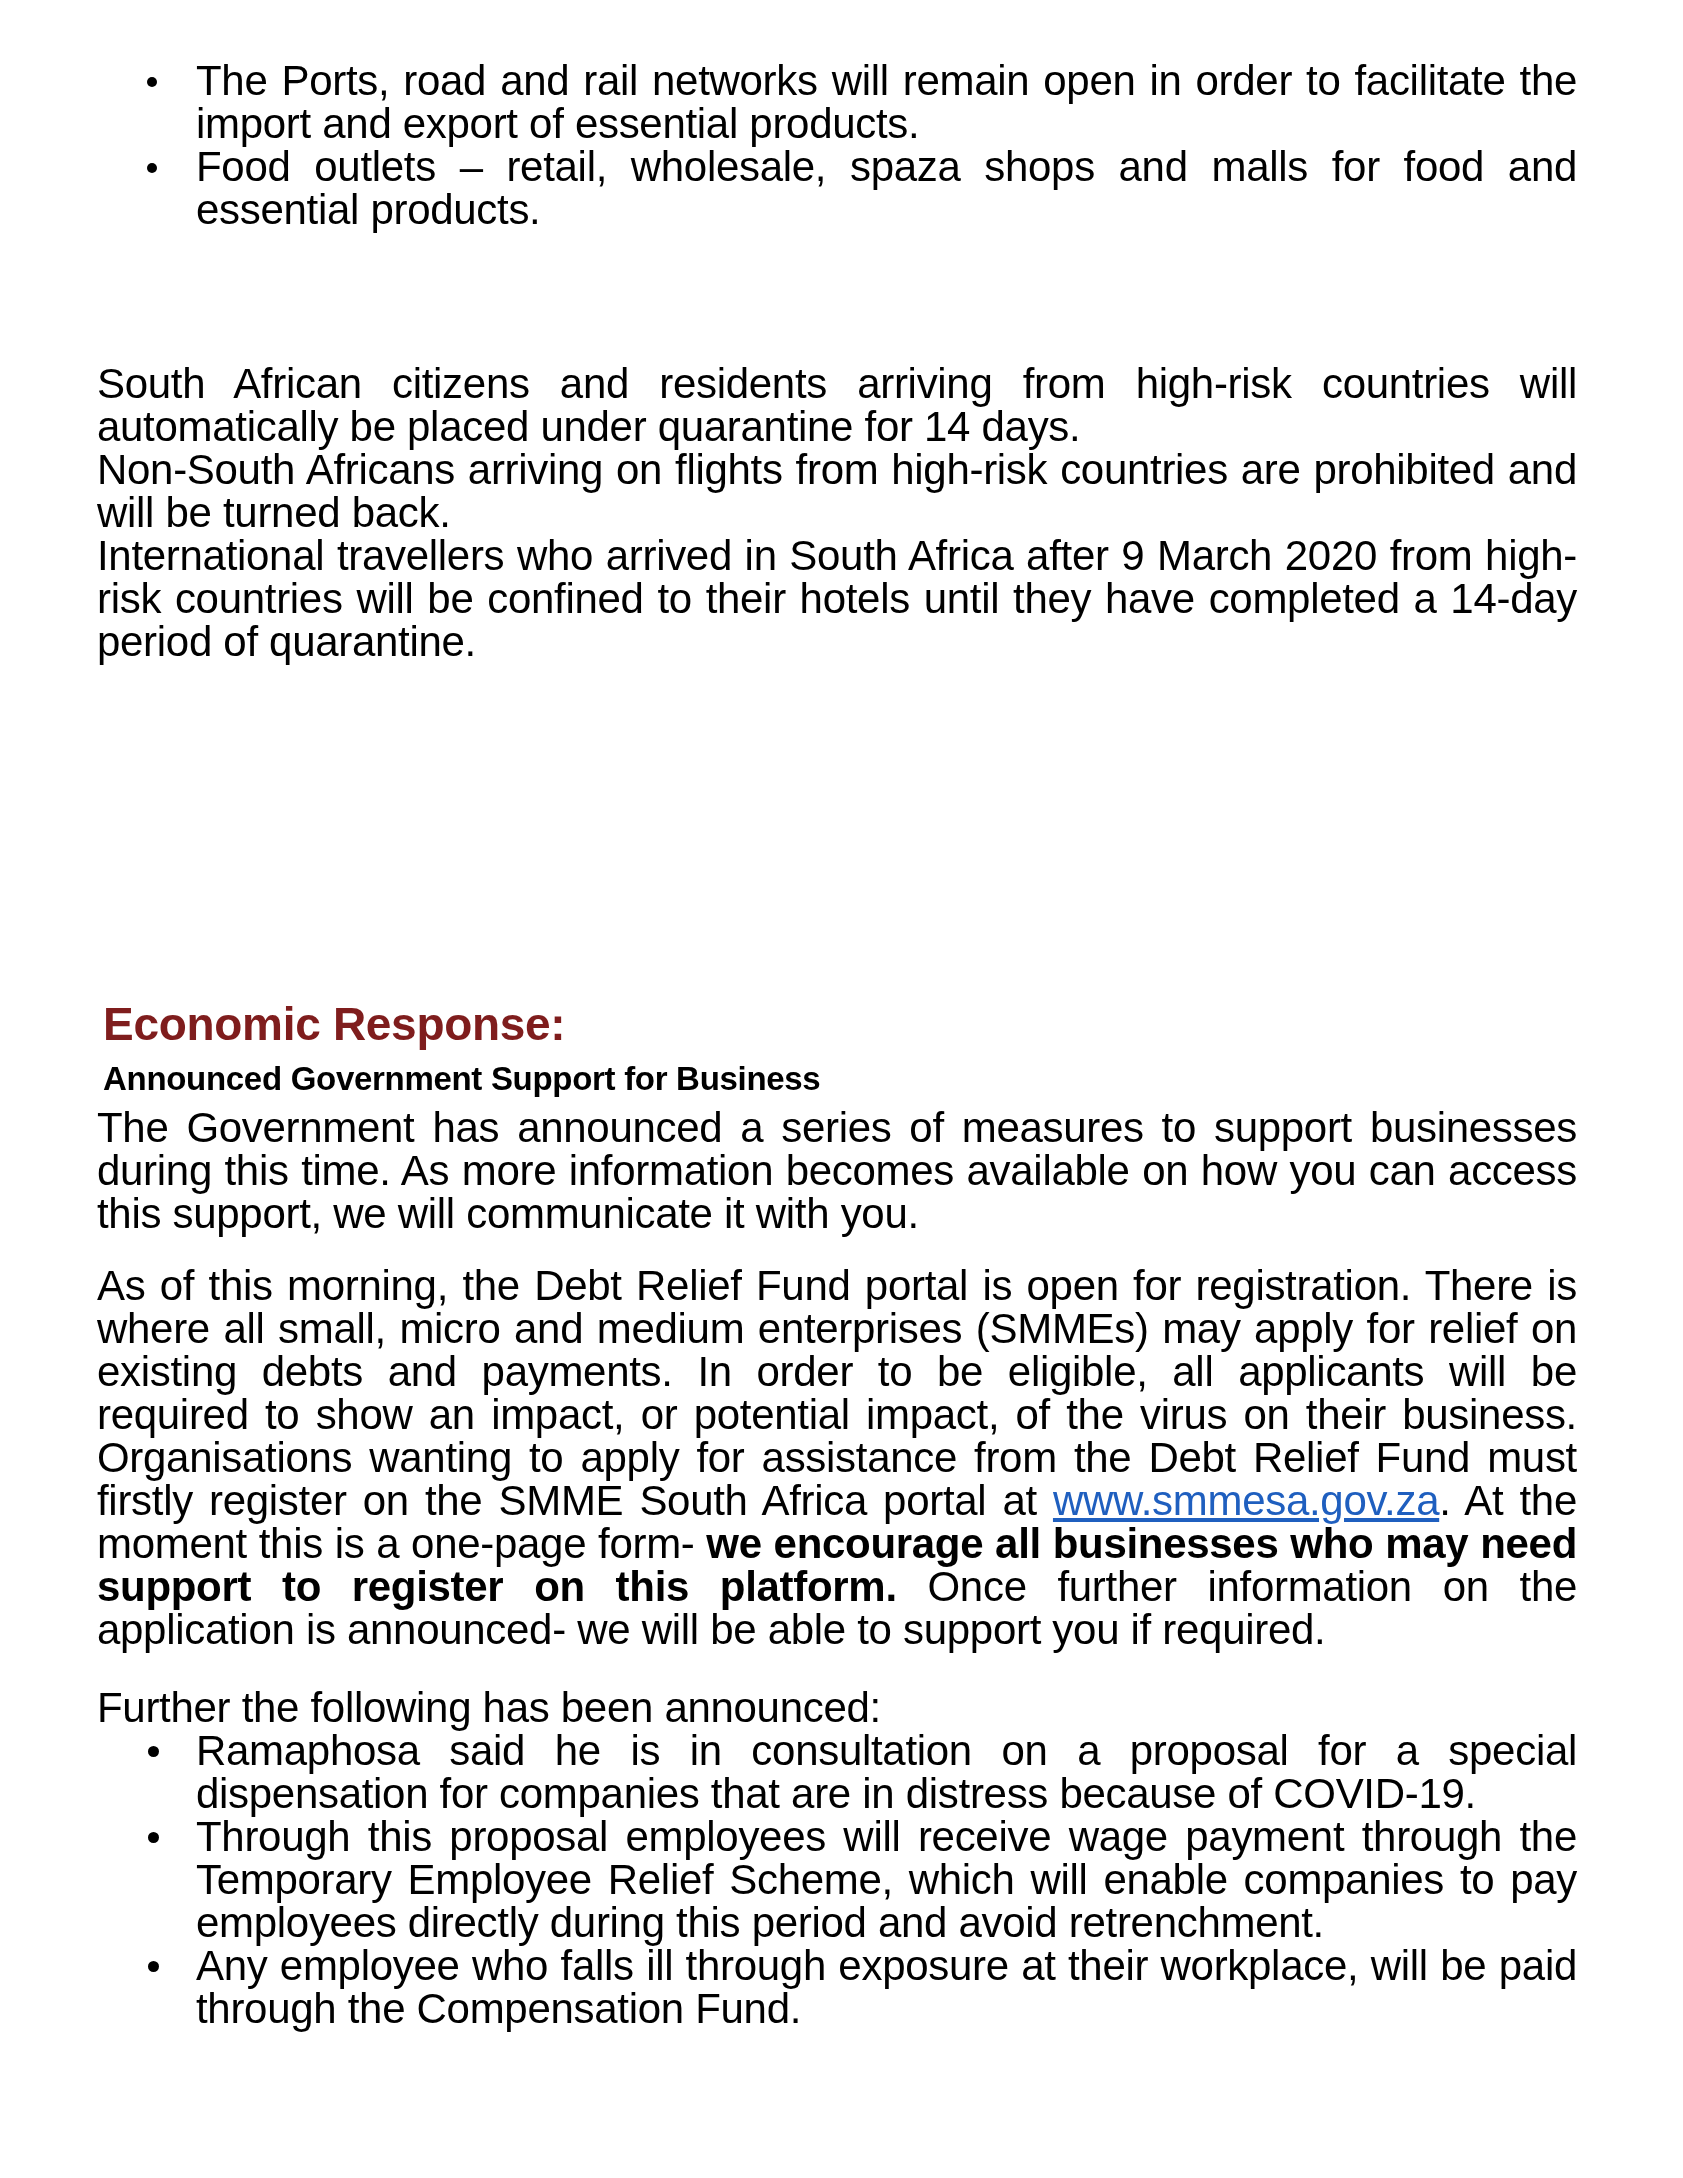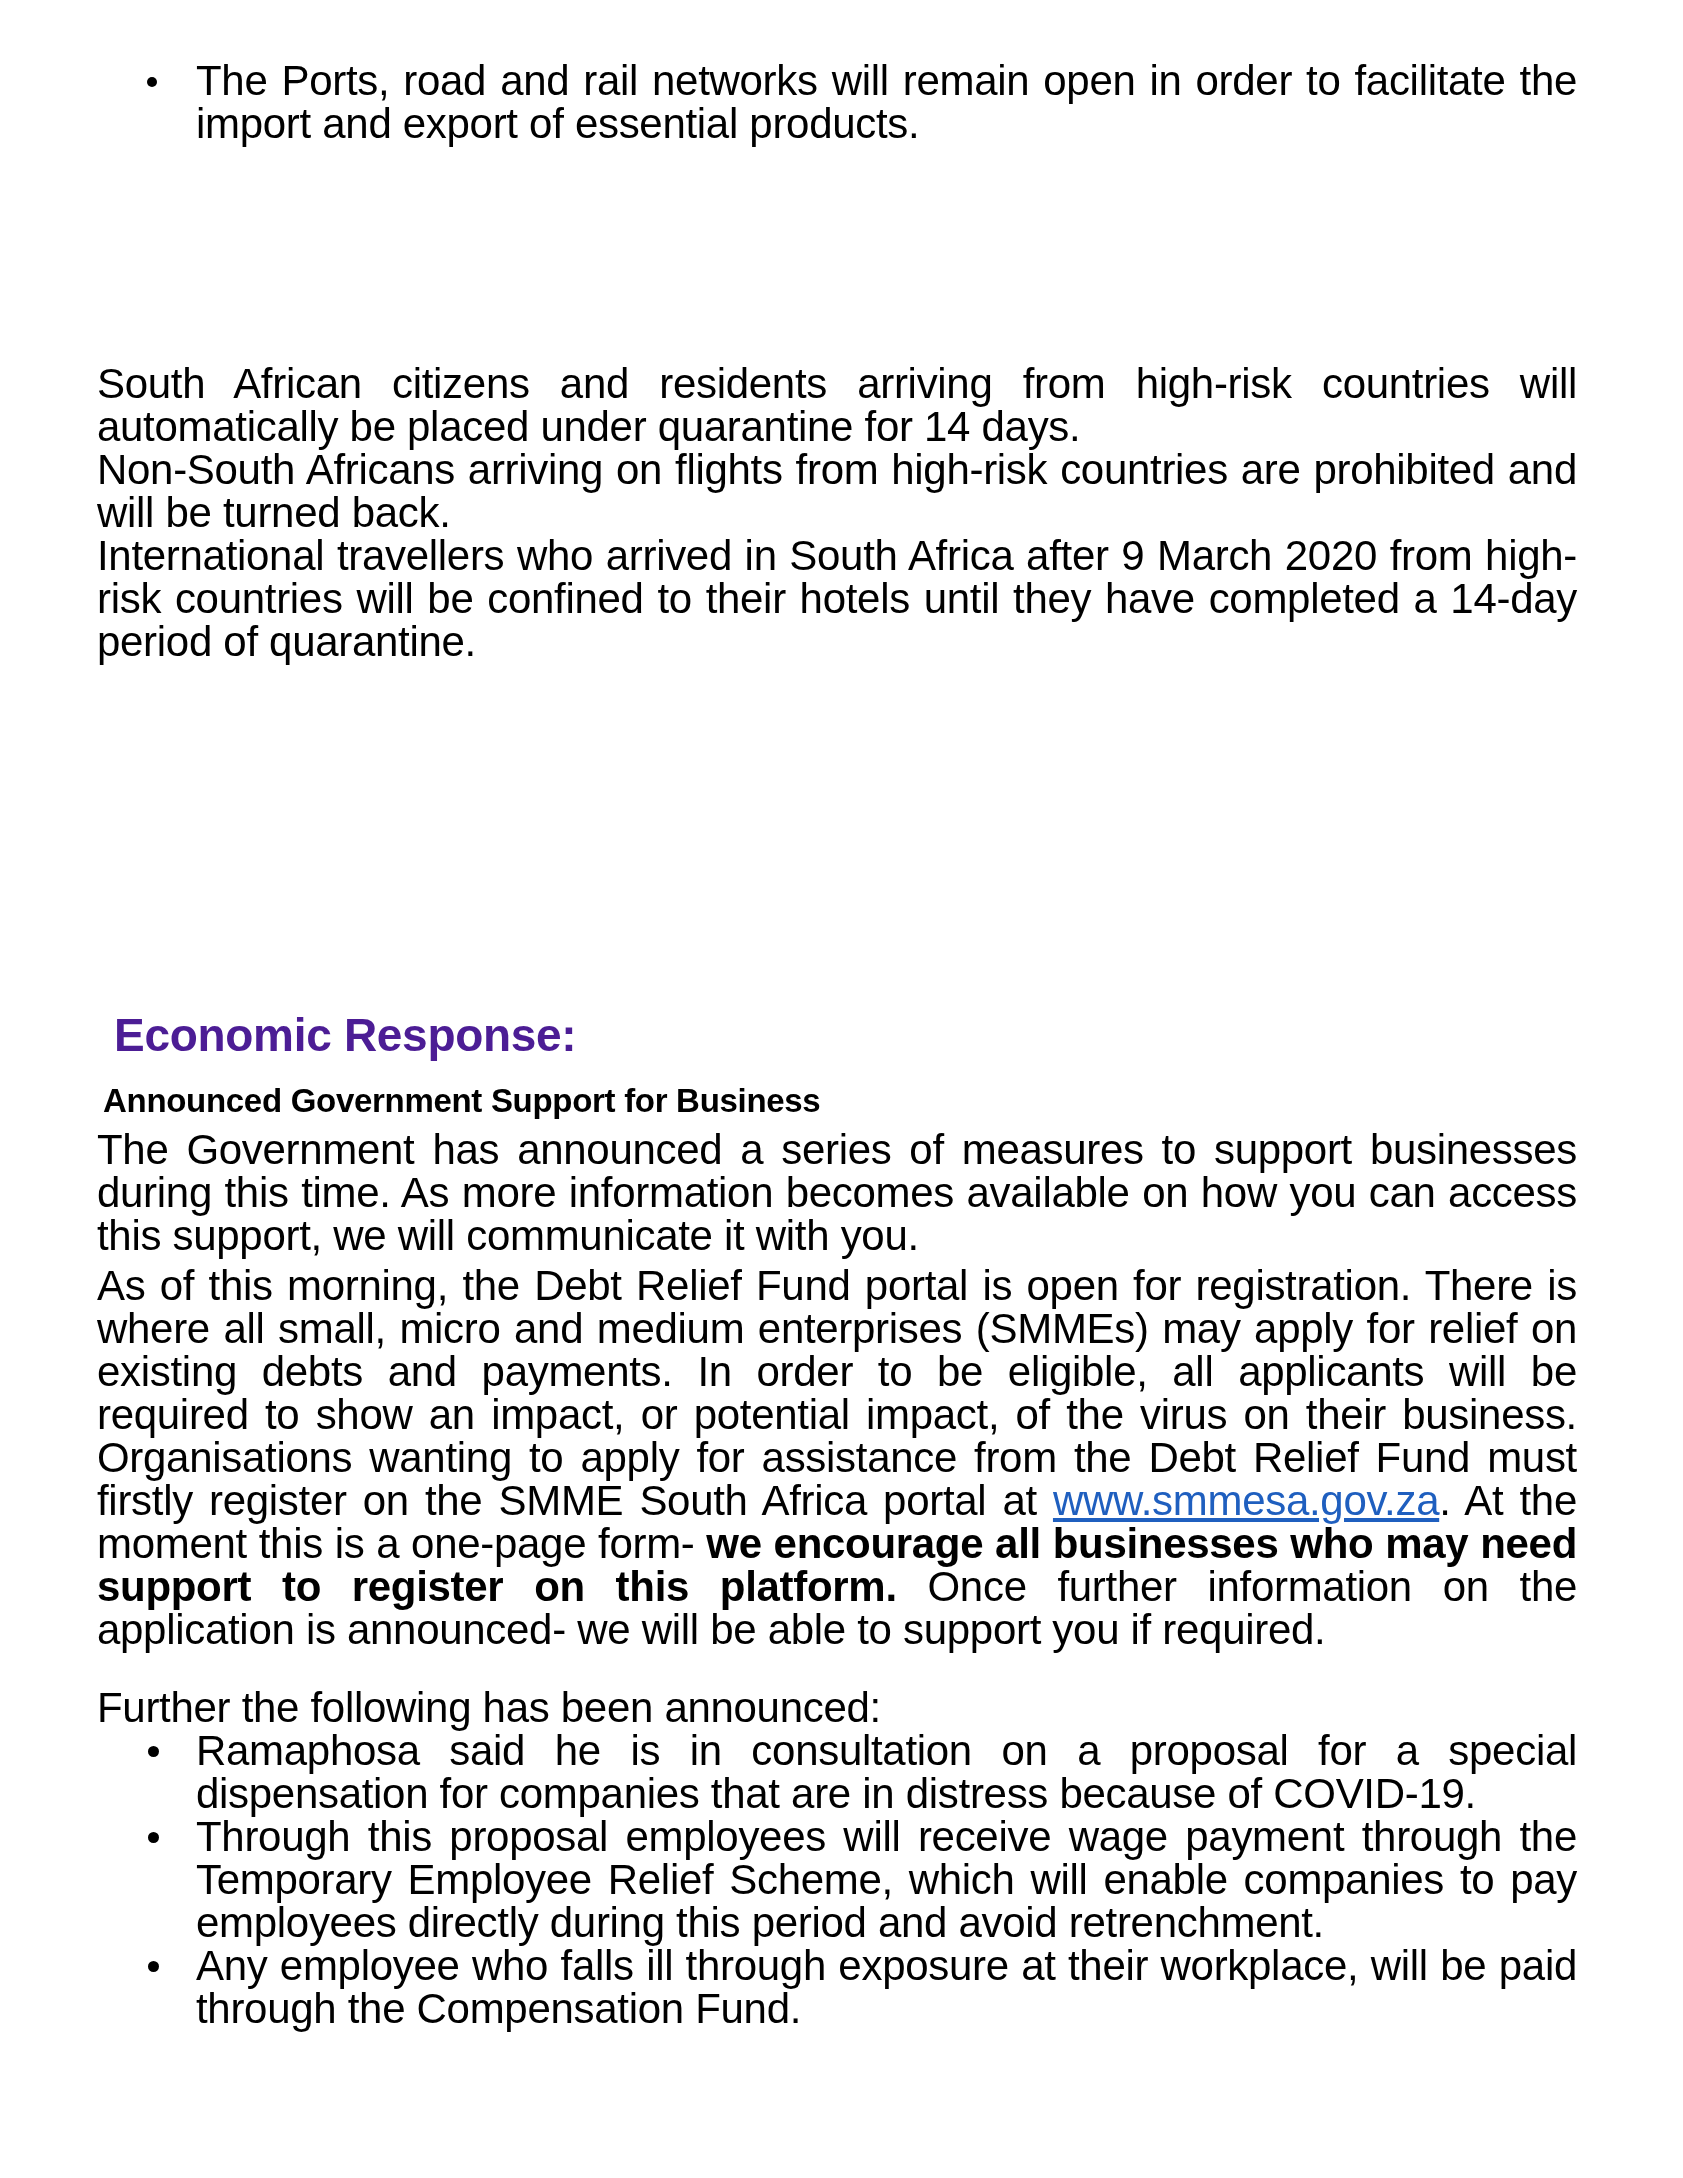--- a/index.html
+++ b/index.html
@@ -16,36 +16,40 @@
   .blk { position: absolute; left: 0; width: 1480px; }
   ul.bul { list-style: none; margin: 0; padding: 0; }
   ul.bul li { position: relative; padding-left: 99px; }
   ul.bul li .dot {
     position: absolute; left: 50px; top: 18px; width: 10px; height: 10px;
     border-radius: 50%; background: #000;
   }
   ul.bul2 li { padding-left: 99px; }
   ul.bul2 li .dot { left: 51px; top: 17px; width: 11px; height: 11px; }
   .h1 {
-    font-size: 46px; font-weight: bold; color: #4c1d95; line-height: 53px; margin: 17px;
+    font-size: 46px; font-weight: bold; color: #7f1d1d; line-height: 53px; margin: 6px;
     letter-spacing: -0.3px;
   }
   .h2 { font-size: 33px; font-weight: bold; line-height: 43px; margin: 6px; letter-spacing: -0.3px; }
   a.link { color: #1f5fbf; text-decoration: underline; }
 </style>
 </head>
 <body>
 
 <div class="page">
 
   <div class="blk" style="top:59px;">
     <ul class="bul">
       <li>
         <span class="dot"></span>
         <p class="p">The Ports, road and rail networks will remain open in order to facilitate the import and export of essential products.</p>
+      </li>
+      <li>
+        <span class="dot"></span>
+        <p class="p">Food outlets – retail, wholesale, spaza shops and malls for food and essential products.</p>
       </li>
     </ul>
   </div>
 
   <div class="blk" style="top:362px;">
     <p class="p">South African citizens and residents arriving from high-risk countries will automatically be placed under quarantine for 14 days.</p>
     <p class="p">Non-South Africans arriving on flights from high-risk countries are prohibited and will be turned back.</p>
     <p class="p">International travellers who arrived in South Africa after 9 March 2020 from high-risk countries will be confined to their hotels until they have completed a 14-day period of quarantine.</p>
   </div>
 

